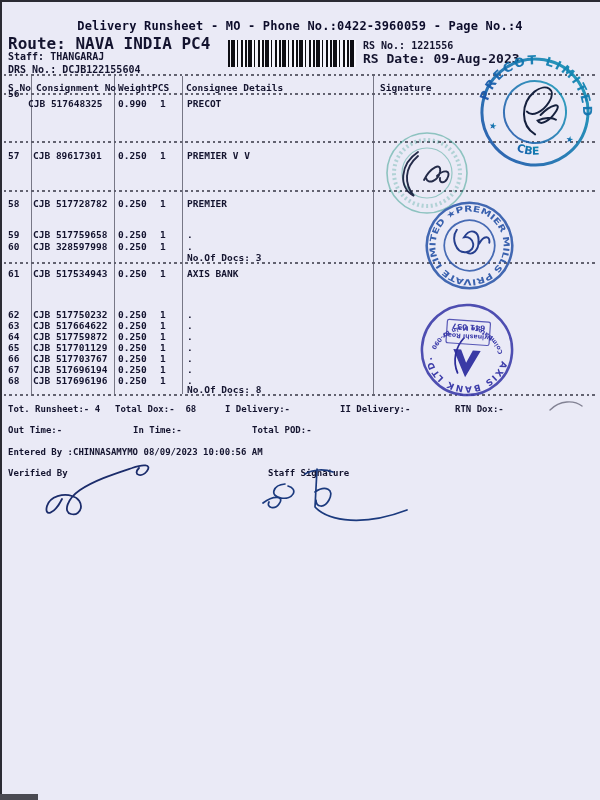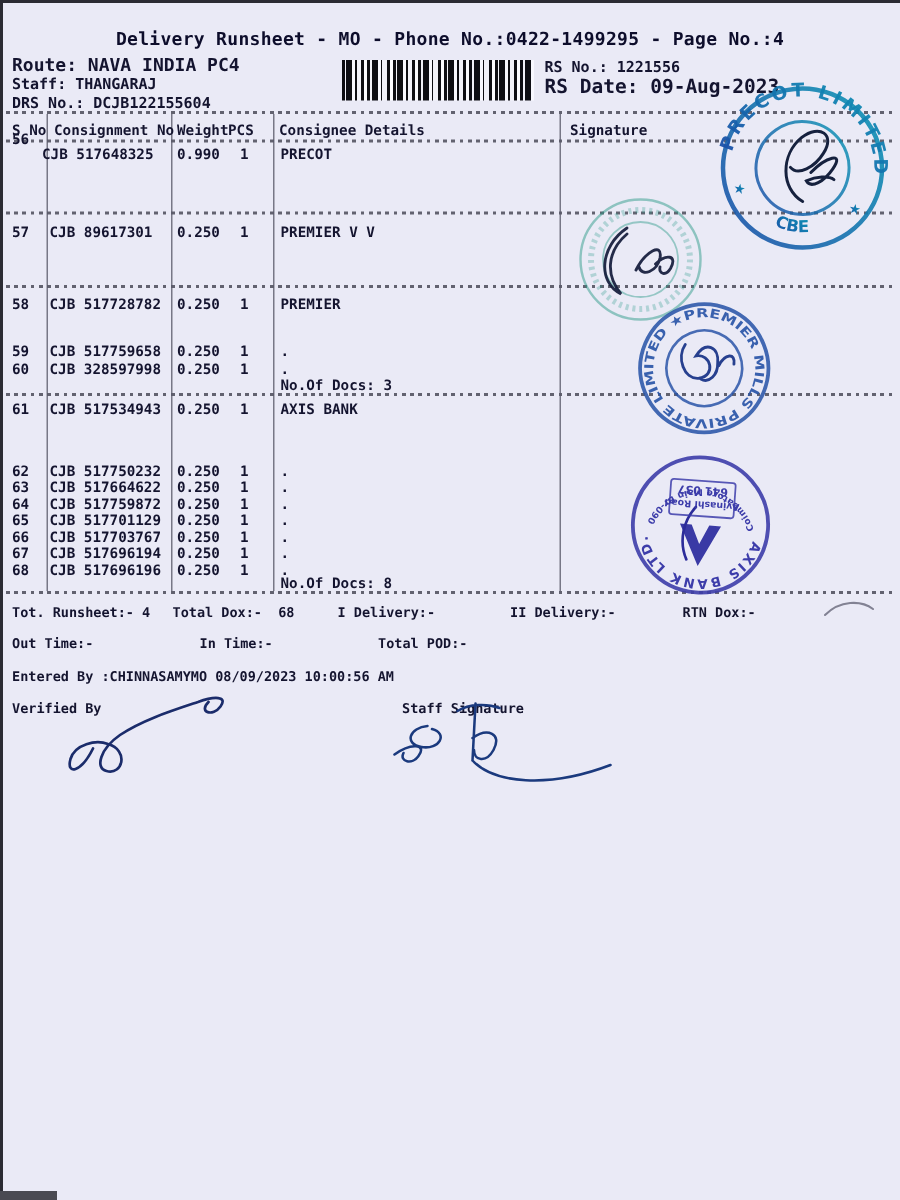--- a/index.html
+++ b/index.html
@@ -22,22 +22,22 @@
 </style>
 </head>
 <body>
 
 <div class="page">
 
   <div class="abs edge-top"></div>
   <div class="abs edge-left"></div>
   <div class="abs edge-bl"></div>
 
-  <div class="abs t subtitle" style="top:21px">Delivery Runsheet - MO - Phone No.:0422-1499295 - Page No.:4</div>
-  <div class="abs t" style="left:8px;top:38px;font-size:12px">Route: NAVA INDIA PC4</div>
+  <div class="abs t subtitle" style="top:21px">Delivery Runsheet - MO - Phone No.:0422-3960059 - Page No.:4</div>
+  <div class="abs t" style="left:8px;top:38px;font-size:16px">Route: NAVA INDIA PC4</div>
   <div class="abs t" style="left:8px;top:51px;font-size:10px">Staff: THANGARAJ</div>
   <div class="abs t" style="left:8px;top:64px;font-size:10px">DRS No.: DCJB122155604</div>
   <div class="abs barcode" style="left:228px;top:40px;width:128px;height:27px"></div>
   <div class="abs t" style="left:363px;top:40px;font-size:10px">RS No.: 1221556</div>
   <div class="abs t" style="left:363px;top:53px;font-size:13px">RS Date: 09-Aug-2023</div>
 
   <div class="abs hline" style="top:74px"></div>
   <div class="abs hline" style="top:93px"></div>
   <div class="abs hline" style="top:141px"></div>
   <div class="abs hline" style="top:190px"></div>

